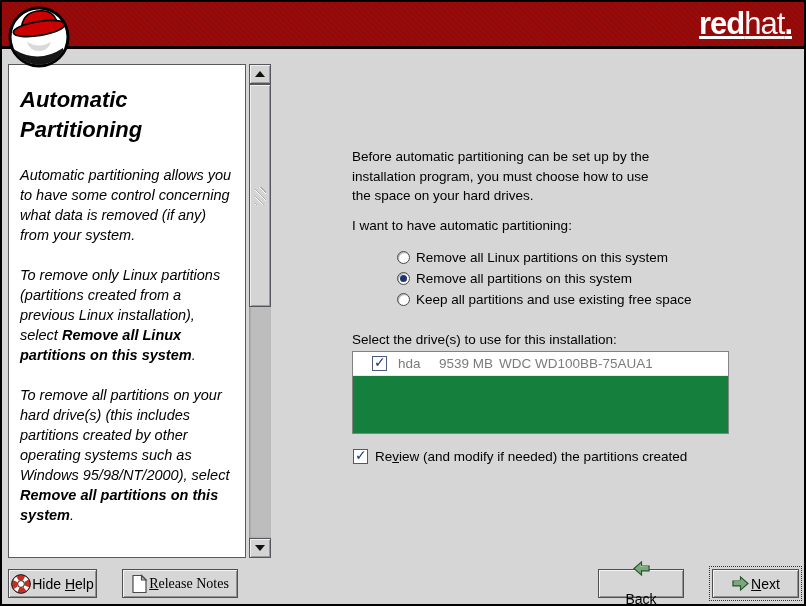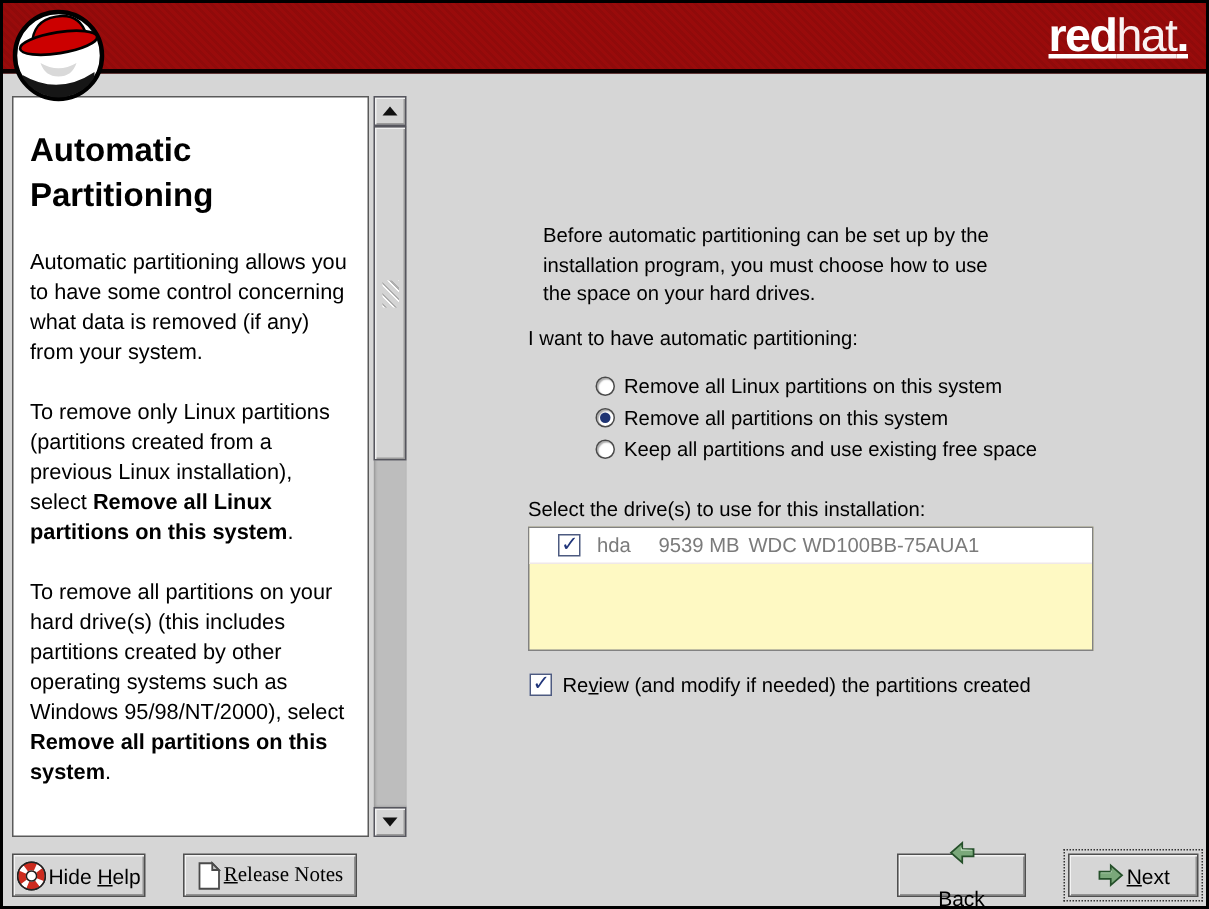--- a/index.html
+++ b/index.html
@@ -8,50 +8,50 @@
   
   .banner{position:absolute;left:0;top:0;width:100%;height:44px;background:#990b0b;border-bottom:3px solid #0a0000;
     background-image:repeating-linear-gradient(45deg,rgba(0,0,0,.06) 0 2px,transparent 2px 4px);}
   .logo{position:absolute;left:5px;top:2px;width:64px;height:64px;z-index:5;}
   .wordmark{position:absolute;right:12px;top:5px;z-index:4;color:#fff;font-size:31px;letter-spacing:-1px;line-height:34px;text-decoration:underline;}
   .wm-bold{font-weight:bold;}
   .wm-light{font-weight:normal;opacity:.95;}
 
   
   .help-panel{position:absolute;left:6px;top:62px;width:238px;height:494px;background:#fff;border:1px solid #5a5a5a;
-    box-sizing:border-box;overflow:hidden;padding:6px 10px 0 11px;color:#000;}
+    box-sizing:border-box;overflow:hidden;padding:6px 10px 0 11px;color:#000;font-style:italic;}
   .help-panel h1{font-size:22px;line-height:30px;font-weight:bold;margin:14px 0 0 0;}
   .help-panel p{font-size:14.5px;line-height:20px;margin:20px 0 0 0;}
   .bold{font-weight:bold;}
 
   
   .scrollbar{position:absolute;left:247px;top:62px;width:22px;height:494px;box-sizing:border-box;}
   .sb-btn{position:absolute;left:0;width:22px;height:20px;background:#d4d4d4;border:1px solid #56565e;box-sizing:border-box;
     display:flex;align-items:center;justify-content:center;box-shadow:inset 1px 1px 0 #f0f0f0,inset -1px -1px 0 #9a9a9a;}
   .sb-btn.up{top:0;}
   .sb-btn.down{bottom:0;}
   .tri-up{width:0;height:0;border-left:5px solid transparent;border-right:5px solid transparent;border-bottom:6px solid #111;}
   .tri-down{width:0;height:0;border-left:5px solid transparent;border-right:5px solid transparent;border-top:6px solid #111;}
   .sb-track{position:absolute;left:0;top:20px;bottom:20px;width:22px;background:#bdbdbd;box-shadow:inset 1px 0 2px rgba(0,0,0,.25);}
   .sb-thumb{position:absolute;left:0;top:0;width:22px;height:223px;background:#d4d4d4;border:1px solid #56565e;box-sizing:border-box;
     box-shadow:inset 1px 1px 0 #f0f0f0,inset -1px -1px 0 #9a9a9a;display:flex;align-items:center;justify-content:center;}
   .grip{width:11px;height:18px;background:repeating-linear-gradient(45deg,#fdfdfd 0 1px,rgba(0,0,0,.18) 1px 2px,transparent 2px 5px);}
 
   
-  .intro{position:absolute;left:360px;top:145px;font-size:13.5px;line-height:19.5px;color:#000;white-space:pre-line;margin:0;}
+  .intro{position:absolute;left:350px;top:145px;font-size:13.5px;line-height:19.5px;color:#000;white-space:pre-line;margin:0;}
   .prompt{position:absolute;left:350px;top:216px;font-size:13.5px;color:#000;margin:0;}
   .radio-group{position:absolute;left:395px;top:245px;}
   .radio-row{display:flex;align-items:center;height:21px;cursor:pointer;}
   .radio{width:13px;height:13px;border-radius:50%;background:#fff;border:1px solid #4a4a4a;box-sizing:border-box;
     box-shadow:inset 1px 1px 1px #aaa;margin-right:6px;position:relative;flex:0 0 auto;}
   .radio.selected::after{content:"";position:absolute;left:2px;top:2px;width:7px;height:7px;border-radius:50%;background:#1f3473;}
   .radio-label{font-size:13.5px;color:#000;}
 
   .drive-label{position:absolute;left:350px;top:330px;font-size:13.5px;color:#000;margin:0;}
-  .drive-list{position:absolute;left:350px;top:349px;width:377px;height:83px;background:#fef9c3;border:1px solid #828282;box-sizing:border-box;}
+  .drive-list{position:absolute;left:350px;top:349px;width:377px;height:83px;background:#15803d;border:1px solid #828282;box-sizing:border-box;}
   .drive-row{height:23px;background:#fff;display:flex;align-items:center;font-size:13.5px;color:#7b7b7b;border-bottom:1px solid #efe8e8;cursor:pointer;}
   .checkbox{width:15px;height:15px;background:#fff;border:1px solid #4d5a80;box-sizing:border-box;position:relative;flex:0 0 auto;}
   .checkbox.checked::after{content:"\2713";position:absolute;left:1px;top:-3px;font-size:14px;font-weight:bold;color:#20357a;}
   .drive-row .checkbox{margin-left:19px;}
   .drive-name{margin-left:11px;width:41px;}
   .drive-size{width:60px;}
 
   .review-row{position:absolute;left:351px;top:447px;display:flex;align-items:flex-start;cursor:pointer;}
   .review-row .checkbox{margin-right:7px;}
   .review-label{font-size:13.5px;color:#000;}

